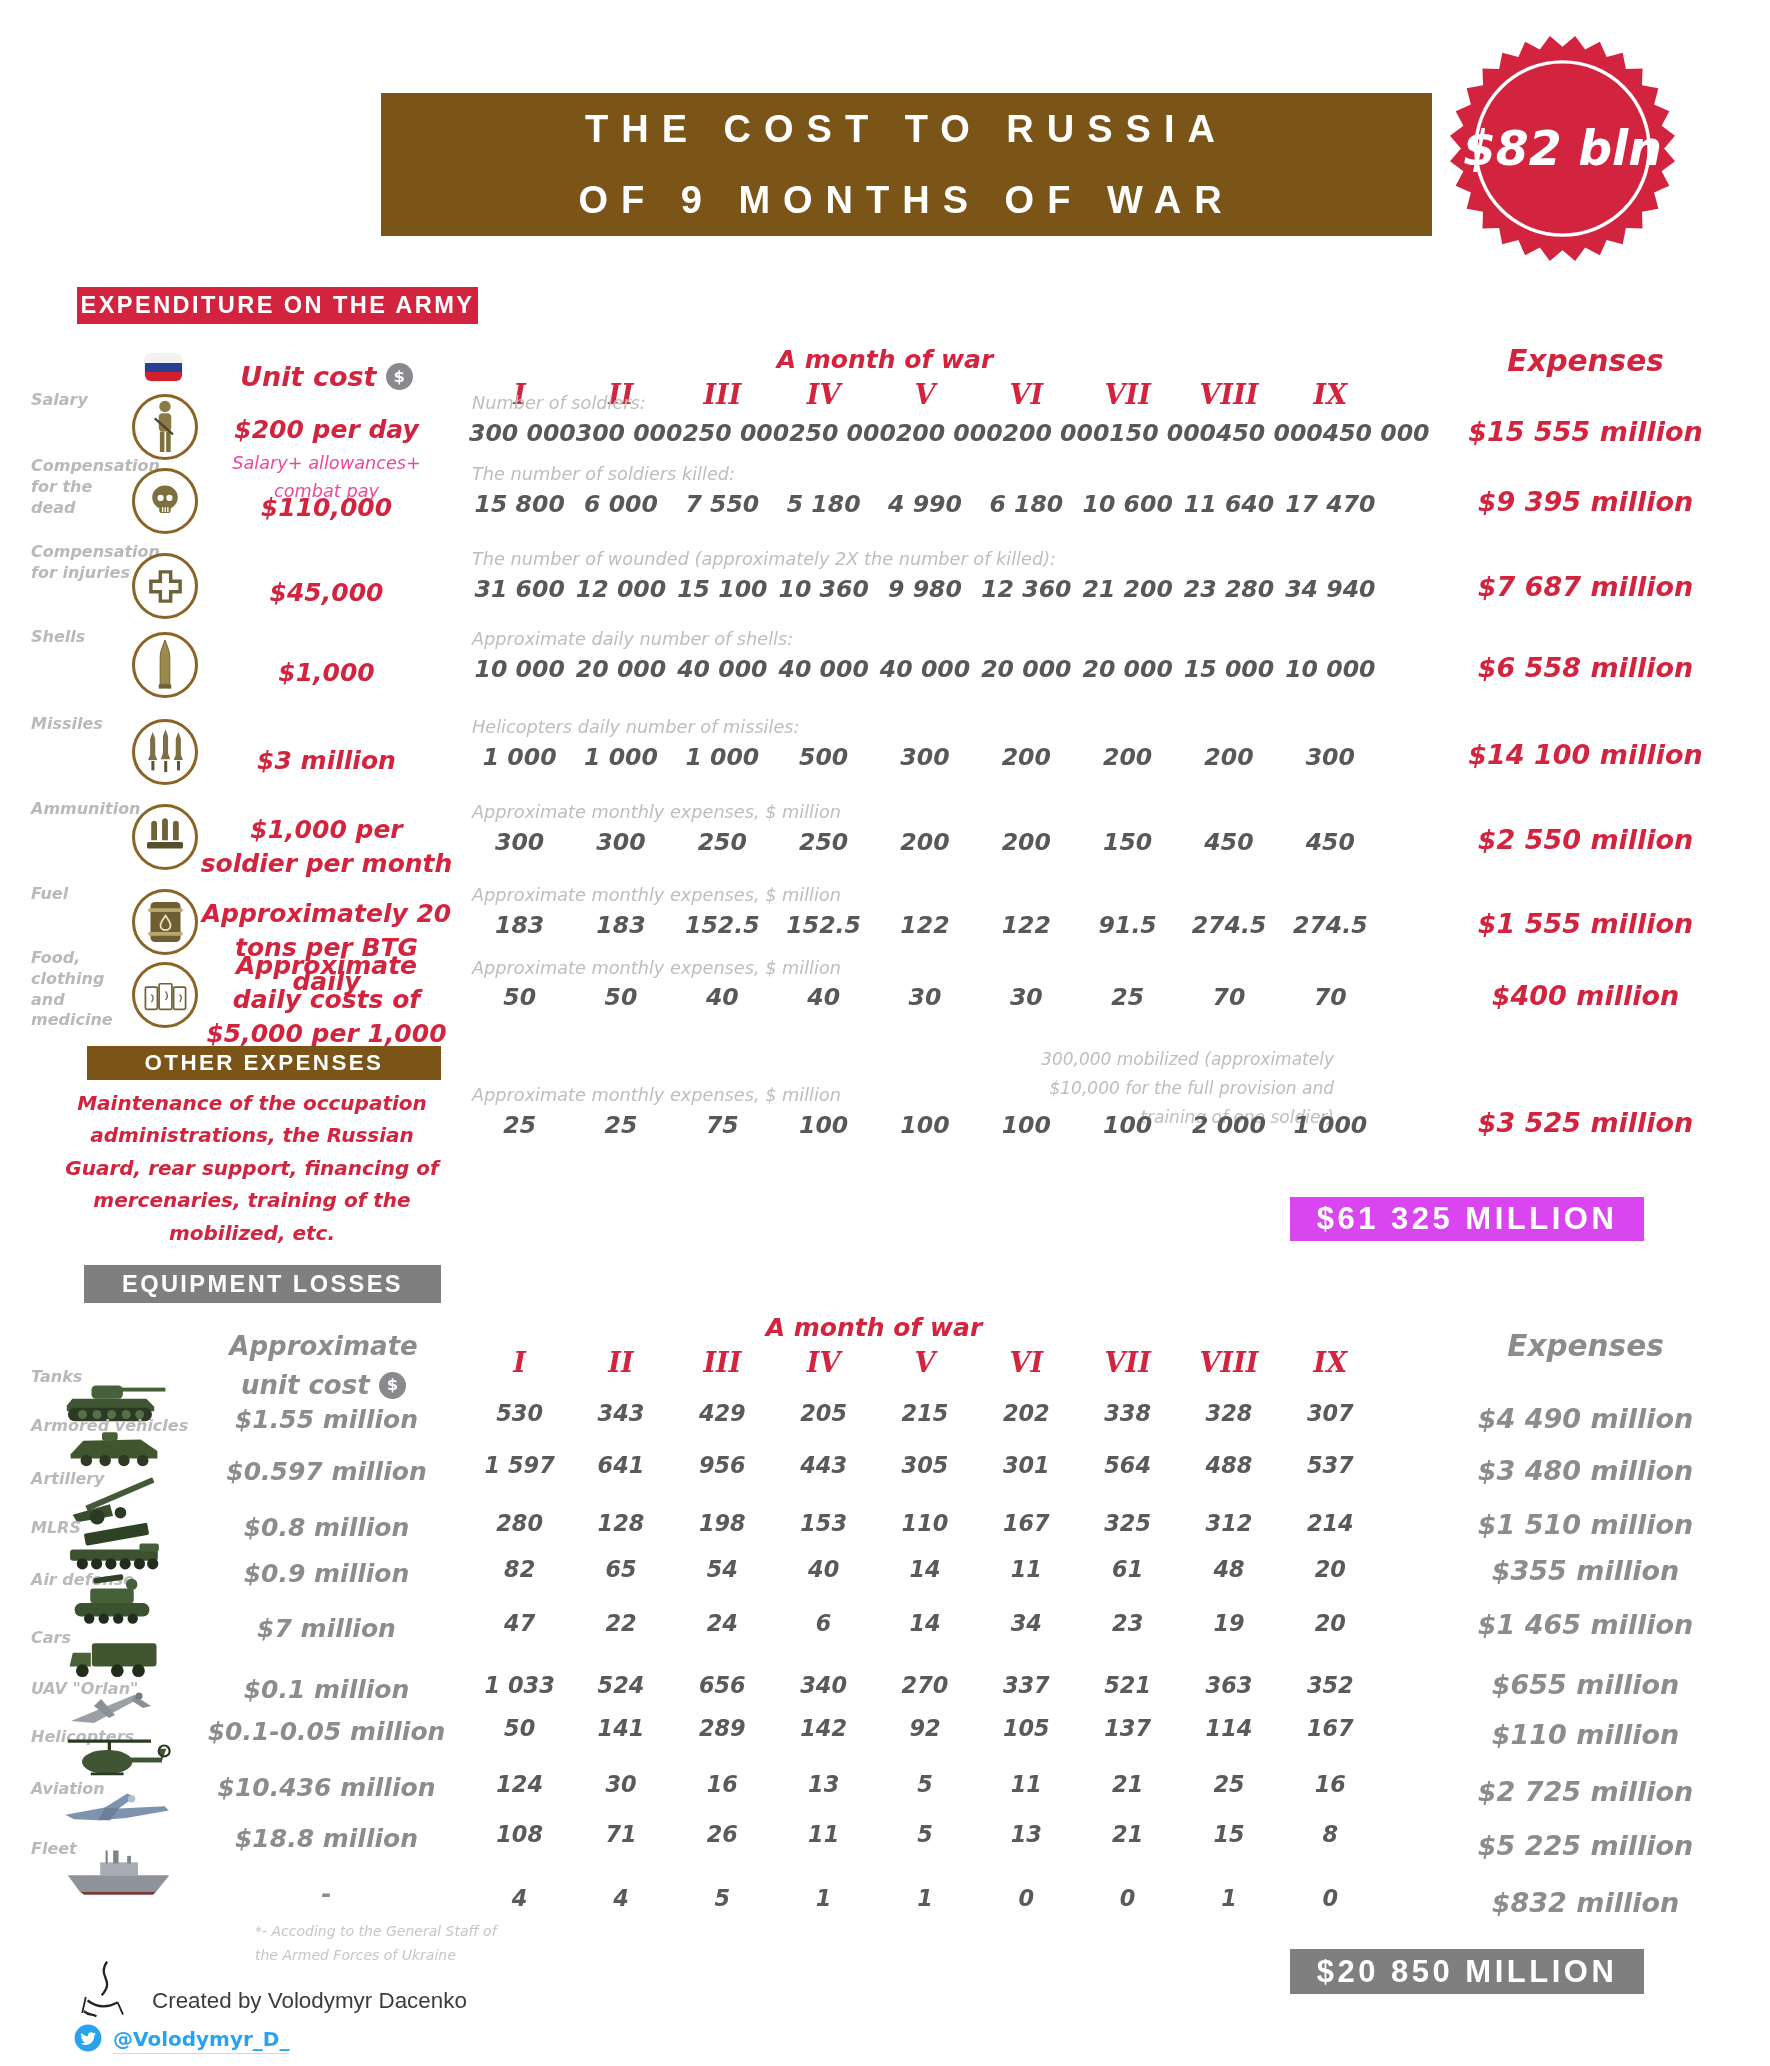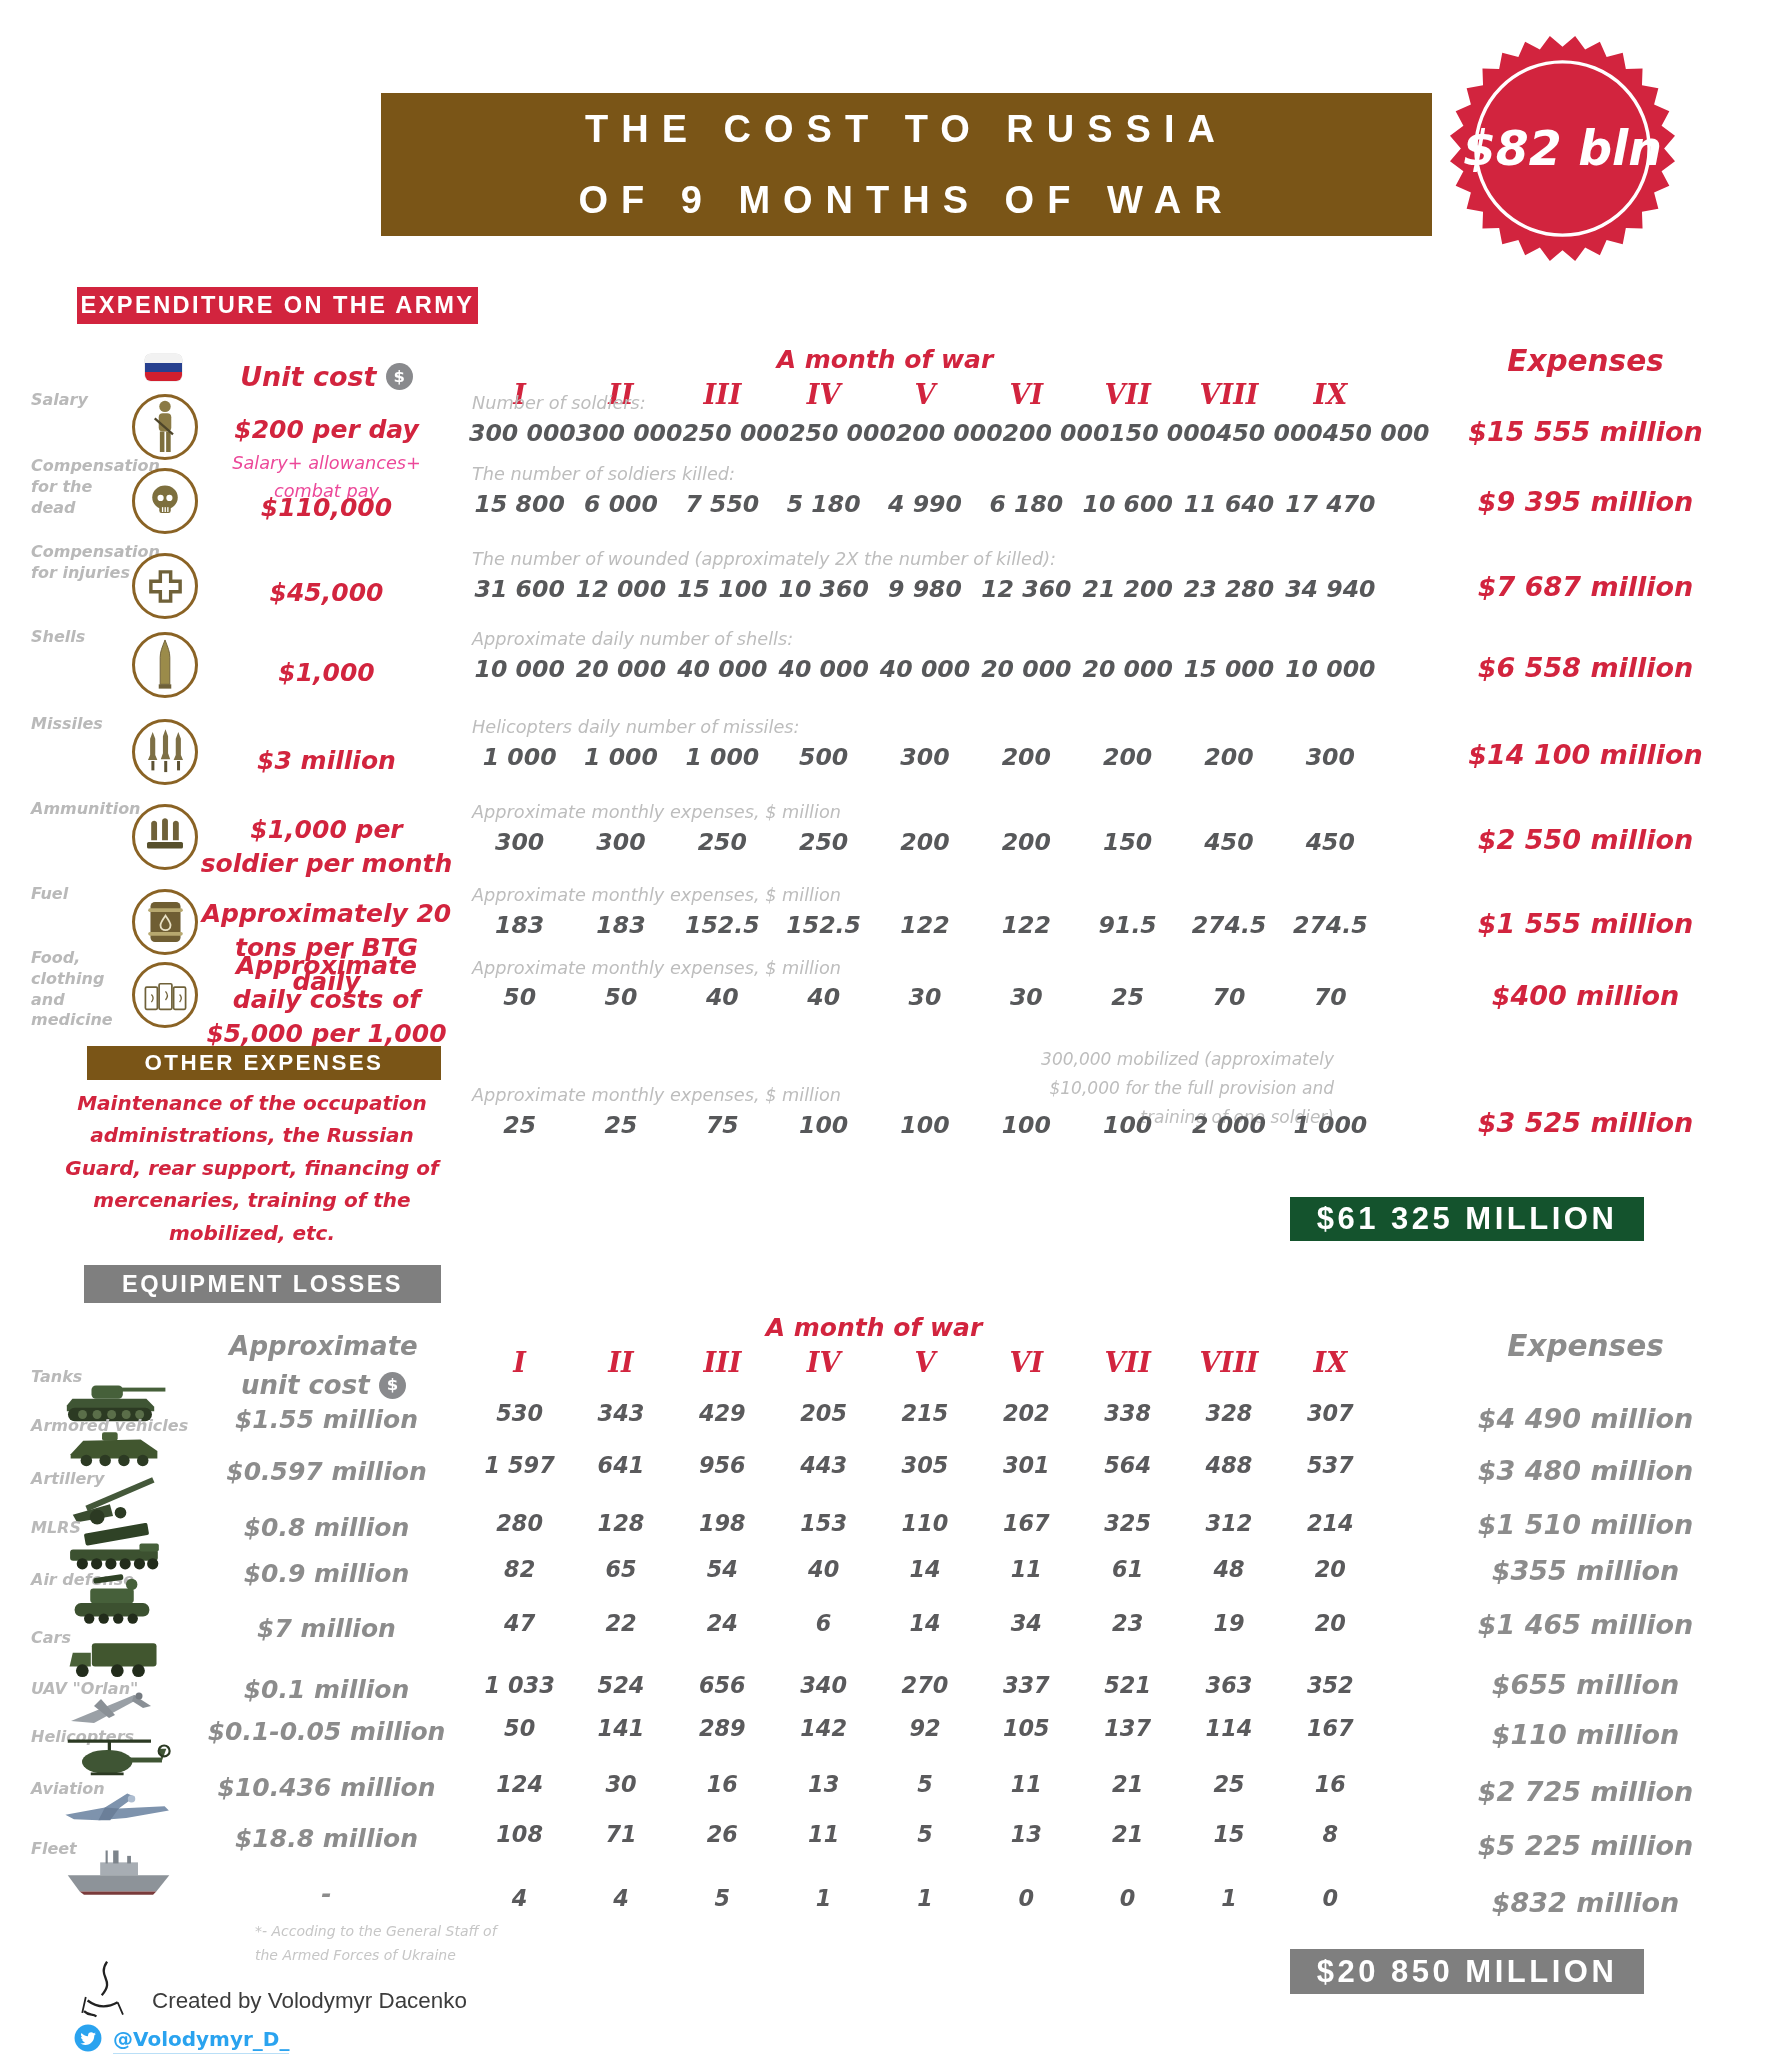--- a/index.html
+++ b/index.html
@@ -12,21 +12,21 @@
   .title-line{color:#fff;font-family:"Liberation Sans",sans-serif;font-weight:700;
               font-size:38px;letter-spacing:13px;white-space:nowrap}
   .badge{position:absolute;left:1447px;top:33px;width:231px;height:231px}
 
   
   .banner{position:absolute;color:#fff;font-weight:700;display:flex;align-items:center;
           justify-content:center;letter-spacing:2.4px;font-family:"Liberation Sans",sans-serif}
   #banner-army{left:77px;top:287px;width:401px;height:37px;background:#d2243e;font-size:23.6px}
   #banner-other{left:87px;top:1046px;width:354px;height:34px;background:#7a5517;font-size:22.4px}
   #banner-equip{left:84px;top:1265px;width:357px;height:38px;background:#7f7f7f;font-size:23.6px}
-  #total-army{left:1290px;top:1197px;width:354px;height:44px;background:#14532d;font-size:31px;letter-spacing:3.5px}
+  #total-army{left:1290px;top:1197px;width:354px;height:44px;background:#d946ef;font-size:31px;letter-spacing:3.5px}
   #total-equip{left:1290px;top:1949px;width:354px;height:45px;background:#7f7f7f;font-size:31px;letter-spacing:3.5px}
 
   
   .hdr-red{color:#d2243e;font-style:italic;font-weight:700}
   .month-of-war{position:absolute;width:354px;text-align:center;font-size:25px}
   .expenses-hdr{position:absolute;width:319px;text-align:center;font-size:29.5px}
   .months-row{position:absolute;left:469px;width:912px;display:grid;grid-template-columns:repeat(9,1fr)}
   .months-row span{text-align:center;font-style:italic;font-weight:700;font-size:27px;color:#d2243e;
                    font-family:"DejaVu Serif",serif}
   .ucost-hdr{position:absolute;left:198px;width:257px;text-align:center;font-style:italic;font-weight:700;

